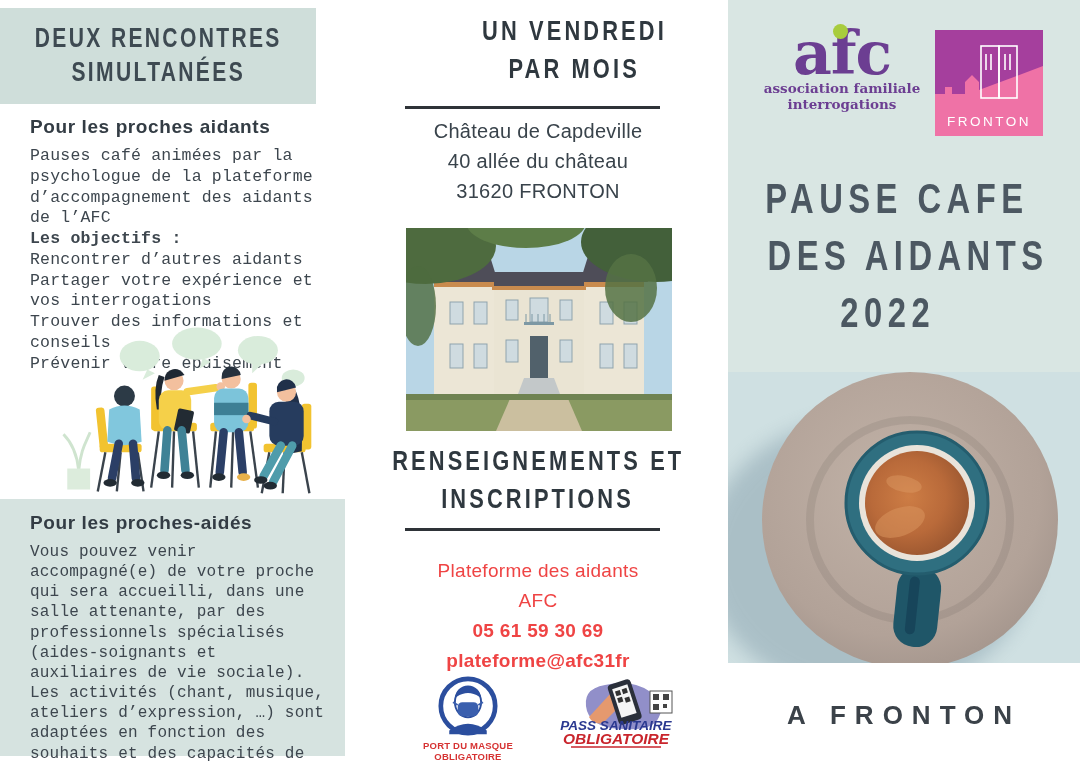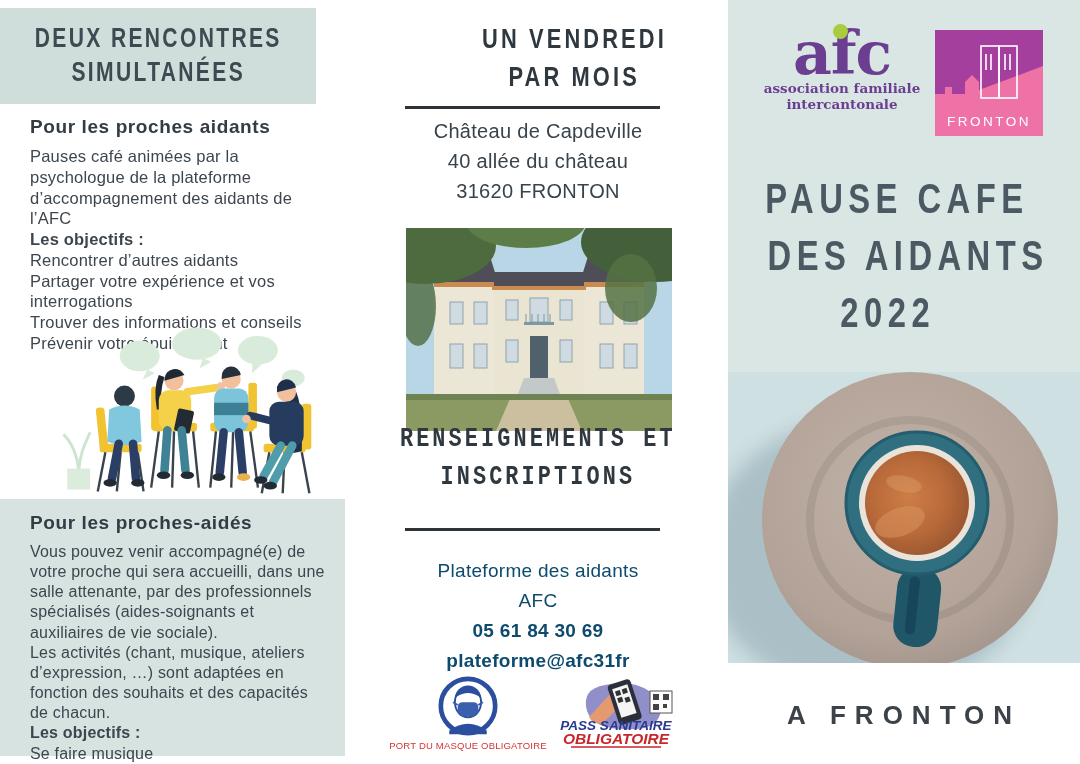--- a/index.html
+++ b/index.html
@@ -7,34 +7,34 @@
         font-family:"Liberation Sans",sans-serif;color:#3d464e;margin:0 auto;}
   .abs{position:absolute;}
   .cond{display:inline-block;transform:scaleX(0.78);transform-origin:center;white-space:nowrap;}
   .center{text-align:center;}
 
   
   .lp-header{left:0;top:8px;width:316px;height:96px;background:#cfdeda;
              display:flex;flex-direction:column;align-items:center;justify-content:center;}
   .lp-header .line{font-size:27px;font-weight:700;letter-spacing:3px;color:#3e4a52;line-height:1.25;}
   .sec-heading{font-size:19px;font-weight:700;letter-spacing:.6px;color:#333c44;margin-bottom:8px;}
-  .body-text{font-size:16.5px;line-height:1.26;letter-spacing:.2px;color:#3d464e;}
+  .body-text{font-size:16.5px;line-height:1.26;letter-spacing:.2px;color:#3d464e;font-family:Liberation Mono, monospace;}
   .bold-line{font-weight:700;}
   .lp-sec1{left:30px;top:116px;width:305px;}
   .lp-illu{left:52px;top:322px;width:286px;height:192px;}
   .lp-block2{left:0;top:499px;width:345px;height:257px;background:#d6e3e0;}
   .lp-sec2{left:30px;top:512px;width:300px;}
 
   
   .mid{left:348px;width:380px;}
   .mid-h .line{font-size:28px;font-weight:700;letter-spacing:4px;color:#2f383f;line-height:1.35;}
   .rule{height:3px;background:#2e3338;}
   .address{font-size:20px;line-height:1.5;color:#39434b;letter-spacing:.3px;}
-  .contact-line{font-size:19px;line-height:1.58;color:#0c4a6e;letter-spacing:.3px;}
-  .mask-label{font-size:9.5px;font-weight:400;color:#d63333;letter-spacing:.2px;}
+  .contact-line{font-size:19px;line-height:1.58;color:#ef4444;letter-spacing:.3px;}
+  .mask-label{font-size:9.5px;font-weight:700;color:#d63333;letter-spacing:.2px;}
 
   
   .rp-bg{left:728px;top:0;width:352px;height:663px;background:#d9e6e3;}
   .afc-word{font-family:"DejaVu Serif",serif;font-weight:700;font-size:60px;color:#6c3e92;line-height:.9;letter-spacing:-1px;}
   .afc-sub{font-family:"DejaVu Serif",serif;font-weight:700;font-size:13.5px;color:#6c3e92;line-height:1.2;}
   .afc-dot{position:absolute;width:15px;height:15px;border-radius:50%;background:#a8cc3d;}
   .rp-title .line{font-size:42px;font-weight:700;letter-spacing:7px;color:#4c5862;line-height:1.36;}
   .rp-footer{font-size:26px;font-weight:700;letter-spacing:9px;color:#3b4249;}
 </style>
 <title>Pause Cafe des Aidants 2022 - brochure</title></head>
@@ -154,21 +154,21 @@
   <div class="abs lp-block2"></div>
   <div class="abs lp-sec2">
     <div class="sec-heading">Pour les proches-aidés</div>
     <div class="body-text" style="font-size:16px">Vous pouvez venir accompagné(e) de votre proche qui sera accueilli, dans une salle attenante, par des professionnels spécialisés (aides-soignants et auxiliaires de vie sociale).</div>
     <div class="body-text" style="font-size:16px">Les activités (chant, musique, ateliers d’expression, …) sont adaptées en fonction des souhaits et des capacités de chacun.</div>
     <div class="body-text bold-line" style="font-size:16px">Les objectifs :</div>
     <div class="body-text" style="font-size:16px">Se faire musique</div>
     <div class="body-text" style="font-size:16px">Maintenir les liens sociaux</div>
   </div>
 
-  <div class="abs mid mid-h center" style="top:20px;padding-left:36px;">
+  <div class="abs mid mid-h center" style="top:12px;padding-left:36px;">
     <span class="line cond">UN VENDREDI</span><br>
     <span class="line cond">PAR MOIS</span>
   </div>
   <div class="abs rule" style="left:405px;top:106px;width:255px;"></div>
 
   <div class="abs mid center address" style="top:116px;">
     <div>Château de Capdeville</div>
     <div>40 allée du château</div>
     <div>31620 FRONTON</div>
   </div>
@@ -221,30 +221,30 @@
       <ellipse cx="120" cy="-6" rx="60" ry="26" fill="#5d7d48"></ellipse>
       <ellipse cx="225" cy="60" rx="26" ry="34" fill="#557244" opacity=".85"></ellipse>
       <ellipse cx="12" cy="78" rx="18" ry="40" fill="#4e6b3f" opacity=".8"></ellipse>
 
       <rect x="0" y="166" width="266" height="37" fill="#8a9a62"></rect>
       <polygon points="90,203 176,203 160,166 106,166" fill="#cbbf9f"></polygon>
       <rect x="0" y="166" width="266" height="6" fill="#6f8352"></rect>
     </svg>
   </div>
 
-  <div class="abs mid mid-h center" style="top:420px;font-family:Liberation Mono, monospace;">
+  <div class="abs mid mid-h center" style="top:442px;">
     <span class="line cond">RENSEIGNEMENTS ET</span><br>
     <span class="line cond">INSCRIPTIONS</span>
   </div>
   <div class="abs rule" style="left:405px;top:528px;width:255px;"></div>
 
   <div class="abs mid center" style="top:556px;">
     <div class="contact-line">Plateforme des aidants</div>
     <div class="contact-line">AFC</div>
-    <div class="contact-line bold-line">05 61 84 30 69</div>
+    <div class="contact-line bold-line">05 61 59 30 69</div>
     <div class="contact-line bold-line">plateforme@afc31fr</div>
   </div>
 
   <div class="abs" style="left:438px;top:676px;width:60px;height:60px;">
     <svg width="60" height="60" viewBox="0 0 64 64">
       <circle cx="32" cy="32" r="29" fill="#ffffff" stroke="#2b4e9e" stroke-width="5"></circle>
       <path d="M12 58 Q32 44 52 58 L52 62 L12 62 Z" fill="#2b4e9e"></path>
       <ellipse cx="32" cy="28" rx="14" ry="16" fill="#ffffff" stroke="#2b4e9e" stroke-width="2"></ellipse>
       <path d="M18 24 a14 14 0 0 1 28 0 l-2 -2 q-12 -8 -24 0 z" fill="#2b4e9e"></path>
       <rect x="21" y="28" width="22" height="15" rx="5" fill="#3a5fae"></rect>
@@ -280,21 +280,21 @@
   </div>
 
   <div class="abs rp-bg"></div>
 
   <div class="abs center" style="left:762px;top:26px;width:160px;">
     <div style="position:relative;display:inline-block;">
       <span class="afc-dot" style="left:40px;top:-2px;"></span>
       <div class="afc-word">afc</div>
     </div>
     <div class="afc-sub">association familiale</div>
-    <div class="afc-sub">intercantonale</div>
+    <div class="afc-sub">interrogations</div>
   </div>
 
   <div class="abs" style="left:935px;top:30px;width:108px;height:82px;">
     <svg width="108" height="106" viewBox="0 0 108 106">
       <rect width="108" height="106" fill="#a53f9d"></rect>
       <path d="M0 64 L10 64 L10 57 L17 57 L17 64 L30 64 L30 52 L37 45 L44 52 L44 60 L60 54 L108 36 L108 106 L0 106 Z" fill="#ef72a6"></path>
       <g fill="none" stroke="#ffffff" stroke-width="1.6">
         <rect x="46" y="16" width="18" height="52"></rect>
         <rect x="64" y="16" width="18" height="52"></rect>
         <line x1="51" y1="24" x2="51" y2="40"></line>

